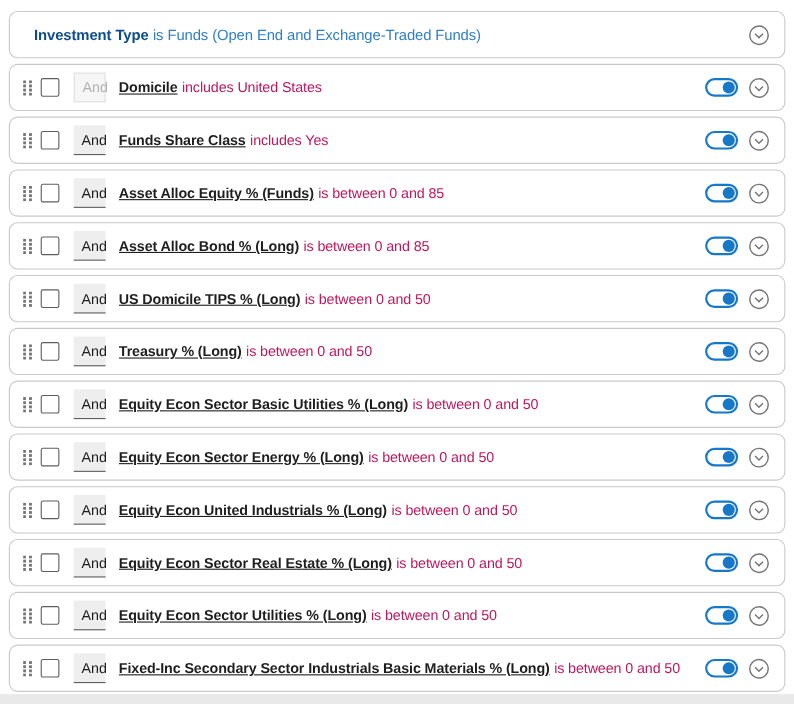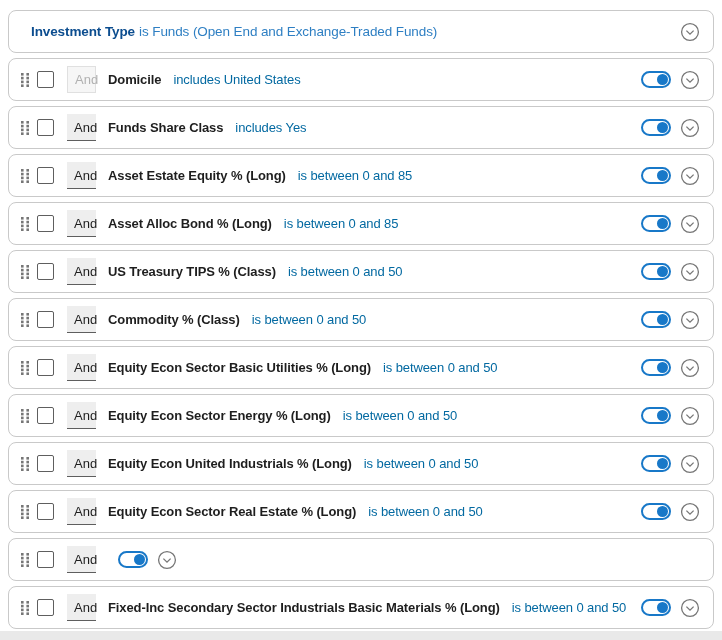--- a/index.html
+++ b/index.html
@@ -27,22 +27,22 @@
   .header-card { padding-left: 22px; }
   .rule-text {
     white-space: nowrap;
     overflow: hidden;
     flex: 1;
     font-size: 13px;
     letter-spacing: -0.1px;
   }
   .hdr-field { font-weight: bold; font-size: 13.5px; color: #0c4d8f; }
   .hdr-cond  { font-size: 13.5px; color: #2e7fc3; margin-left: 4px; }
-  .field { font-weight: bold; color: #1e1e1e; }
-  .cond  { color: #0369a1; margin-left: 12px; }
+  .field { font-weight: bold; color: #1e1e1e; text-decoration: underline; }
+  .cond  { color: #be185d; margin-left: 4px; }
 
   .drag {
     display: inline-flex;
     width: 9px; height: 14px;
     flex: none;
     cursor: grab;
   }
   .checkbox {
     display: inline-block;
     width: 17px; height: 17px;
@@ -202,21 +202,21 @@
       </svg>
     </span>
     <span class="checkbox"></span>
     <span class="and-select">
       <span>And</span>
       <svg width="10" height="7" viewBox="0 0 10 7" fill="none" stroke-width="1.3">
         <polyline points="1,1 5,5.6 9,1"></polyline>
       </svg>
     </span>
     <div class="rule-text">
-      <span class="field">Asset Estate Equity % (Long)</span><span class="cond">is between 0 and 85</span>
+      <span class="field">Asset Alloc Equity % (Funds)</span><span class="cond">is between 0 and 85</span>
     </div>
     <span class="toggle">
           <span class="knob"></span>
         </span>
     <span class="chev-circle">
       <svg width="20" height="20" viewBox="0 0 20 20" fill="none" stroke="#767676" stroke-width="1.3">
         <circle cx="10" cy="10" r="8.4"></circle>
         <polyline points="6.4,8.6 10,12.2 13.6,8.6"></polyline>
       </svg>
     </span>
@@ -270,55 +270,55 @@
       </svg>
     </span>
     <span class="checkbox"></span>
     <span class="and-select">
       <span>And</span>
       <svg width="10" height="7" viewBox="0 0 10 7" fill="none" stroke-width="1.3">
         <polyline points="1,1 5,5.6 9,1"></polyline>
       </svg>
     </span>
     <div class="rule-text">
-      <span class="field">US Treasury TIPS % (Class)</span><span class="cond">is between 0 and 50</span>
-    </div>
-    <span class="toggle">
-          <span class="knob"></span>
-        </span>
-    <span class="chev-circle">
-      <svg width="20" height="20" viewBox="0 0 20 20" fill="none" stroke="#767676" stroke-width="1.3">
-        <circle cx="10" cy="10" r="8.4"></circle>
-        <polyline points="6.4,8.6 10,12.2 13.6,8.6"></polyline>
-      </svg>
-    </span>
-  </div>
-
-  <div class="card row-card">
-    <span class="drag">
-      <svg width="9" height="14" viewBox="0 0 9 14" fill="#767676">
-        <rect x="0" y="0" width="2.6" height="2.6"></rect>
-            <rect x="5.4" y="0" width="2.6" height="2.6"></rect>
-        <rect x="0" y="3.8" width="2.6" height="2.6"></rect>
-            <rect x="5.4" y="3.8" width="2.6" height="2.6"></rect>
-        <rect x="0" y="7.6" width="2.6" height="2.6"></rect>
-            <rect x="5.4" y="7.6" width="2.6" height="2.6"></rect>
-        <rect x="0" y="11.4" width="2.6" height="2.6"></rect>
-            <rect x="5.4" y="11.4" width="2.6" height="2.6"></rect>
-      </svg>
-    </span>
-    <span class="checkbox"></span>
-    <span class="and-select">
-      <span>And</span>
-      <svg width="10" height="7" viewBox="0 0 10 7" fill="none" stroke-width="1.3">
-        <polyline points="1,1 5,5.6 9,1"></polyline>
-      </svg>
-    </span>
-    <div class="rule-text">
-      <span class="field">Commodity % (Class)</span><span class="cond">is between 0 and 50</span>
+      <span class="field">US Domicile TIPS % (Long)</span><span class="cond">is between 0 and 50</span>
+    </div>
+    <span class="toggle">
+          <span class="knob"></span>
+        </span>
+    <span class="chev-circle">
+      <svg width="20" height="20" viewBox="0 0 20 20" fill="none" stroke="#767676" stroke-width="1.3">
+        <circle cx="10" cy="10" r="8.4"></circle>
+        <polyline points="6.4,8.6 10,12.2 13.6,8.6"></polyline>
+      </svg>
+    </span>
+  </div>
+
+  <div class="card row-card">
+    <span class="drag">
+      <svg width="9" height="14" viewBox="0 0 9 14" fill="#767676">
+        <rect x="0" y="0" width="2.6" height="2.6"></rect>
+            <rect x="5.4" y="0" width="2.6" height="2.6"></rect>
+        <rect x="0" y="3.8" width="2.6" height="2.6"></rect>
+            <rect x="5.4" y="3.8" width="2.6" height="2.6"></rect>
+        <rect x="0" y="7.6" width="2.6" height="2.6"></rect>
+            <rect x="5.4" y="7.6" width="2.6" height="2.6"></rect>
+        <rect x="0" y="11.4" width="2.6" height="2.6"></rect>
+            <rect x="5.4" y="11.4" width="2.6" height="2.6"></rect>
+      </svg>
+    </span>
+    <span class="checkbox"></span>
+    <span class="and-select">
+      <span>And</span>
+      <svg width="10" height="7" viewBox="0 0 10 7" fill="none" stroke-width="1.3">
+        <polyline points="1,1 5,5.6 9,1"></polyline>
+      </svg>
+    </span>
+    <div class="rule-text">
+      <span class="field">Treasury % (Long)</span><span class="cond">is between 0 and 50</span>
     </div>
     <span class="toggle">
           <span class="knob"></span>
         </span>
     <span class="chev-circle">
       <svg width="20" height="20" viewBox="0 0 20 20" fill="none" stroke="#767676" stroke-width="1.3">
         <circle cx="10" cy="10" r="8.4"></circle>
         <polyline points="6.4,8.6 10,12.2 13.6,8.6"></polyline>
       </svg>
     </span>
@@ -473,20 +473,23 @@
             <rect x="5.4" y="11.4" width="2.6" height="2.6"></rect>
       </svg>
     </span>
     <span class="checkbox"></span>
     <span class="and-select">
       <span>And</span>
       <svg width="10" height="7" viewBox="0 0 10 7" fill="none" stroke-width="1.3">
         <polyline points="1,1 5,5.6 9,1"></polyline>
       </svg>
     </span>
+    <div class="rule-text">
+      <span class="field">Equity Econ Sector Utilities % (Long)</span><span class="cond">is between 0 and 50</span>
+    </div>
     <span class="toggle">
           <span class="knob"></span>
         </span>
     <span class="chev-circle">
       <svg width="20" height="20" viewBox="0 0 20 20" fill="none" stroke="#767676" stroke-width="1.3">
         <circle cx="10" cy="10" r="8.4"></circle>
         <polyline points="6.4,8.6 10,12.2 13.6,8.6"></polyline>
       </svg>
     </span>
   </div>

